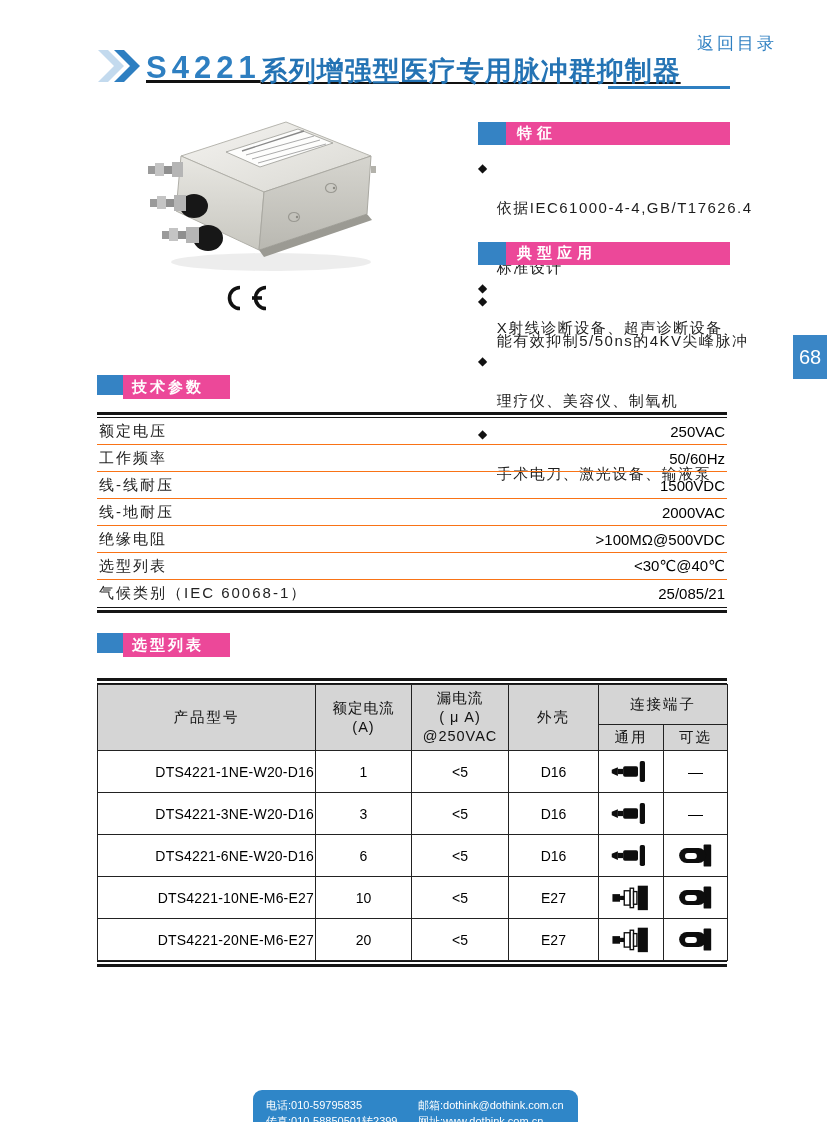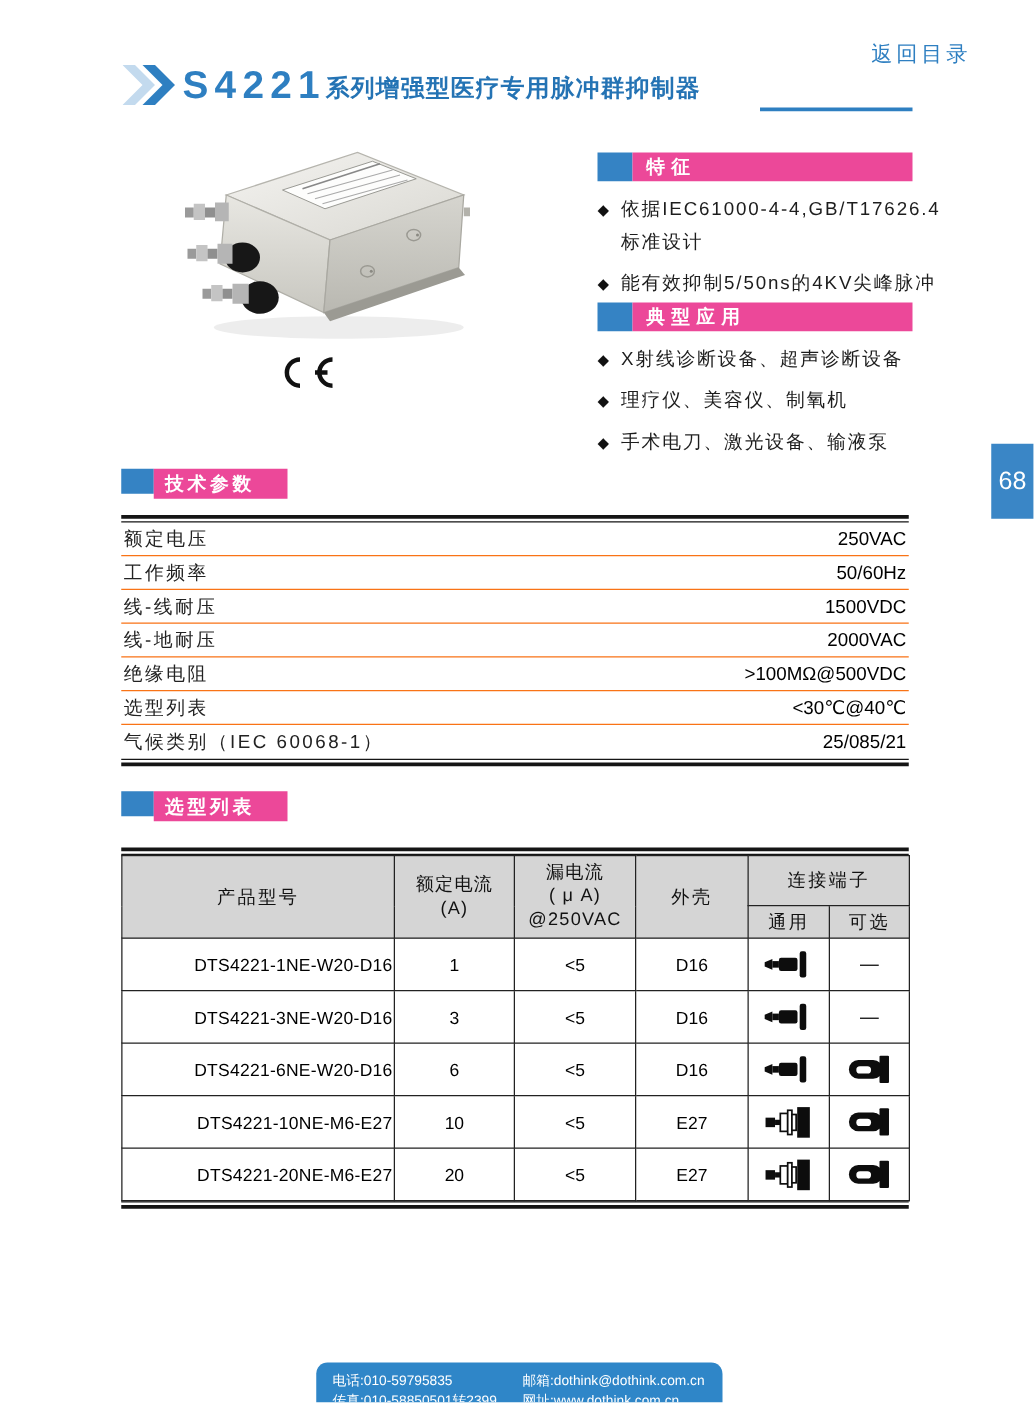--- a/index.html
+++ b/index.html
@@ -6,46 +6,46 @@
   body { margin:0; background:#fff; }
   .page {
     position:relative; width:827px; height:1122px; overflow:hidden;
     background:#fff; color:#111;
     font-family:"Liberation Sans","DejaVu Sans",sans-serif;
   }
 
   
   .back-link { position:absolute; top:32px; right:50px; color:#2e7fc1;
     font-size:17px; font-weight:400; letter-spacing:3px; cursor:pointer; text-decoration:none; }
-  .title-row { position:absolute; left:98px; top:50px; display:flex; align-items:center; }
+  .title-row { position:absolute; left:98px; top:50px; display:flex; align-items:flex-start;text-decoration:underline; }
   .chevrons { width:46px; height:32px; margin-right:2px; }
   .title-series { font-size:31px; font-weight:700; color:#2e7fc1; letter-spacing:5px; }
-  .title-rest { font-size:19px; font-weight:700; color:#2473b4; letter-spacing:1px; position:relative; top:3px; }
+  .title-rest { font-size:27px; font-weight:700; color:#2473b4; letter-spacing:1px; position:relative; top:3px; }
   .title-underline { position:absolute; left:608px; top:86px; width:122px; height:3px; background:#2e7fc1; }
 
   
   .product-photo { position:absolute; left:126px; top:114px; width:260px; height:170px; }
   .ce-mark { position:absolute; left:222px; top:284px; width:46px; height:28px; }
 
   
   .side-section { position:absolute; left:478px; width:252px; }
   .features-section { top:122px; }
   .apps-section { top:242px; }
   .section-bar { display:flex; height:23px; }
   .bar-chip { width:28px; background:#3583c4; }
   .bar-label { flex:1; background:#ec4899; color:#fff; font-size:15px; font-weight:700;
     letter-spacing:5px; display:flex; align-items:center; padding-left:11px; }
   .blist { margin:13px 0 0 0; }
   .bitem { display:flex; font-size:15px; color:#1d1d1d; letter-spacing:1.5px; margin-bottom:7px; }
   .bullet { margin-right:8px; font-size:12px; line-height:20px; color:#111; }
-  .bline { line-height:20px; margin-bottom:6px; white-space:nowrap; }
-
-  
-  .page-tab { position:absolute; right:0; top:335px; width:34px; height:60px; background:#3a86c6;
-    color:#fff; font-size:20px; display:flex; align-items:center; justify-content:center;margin-top:20px; }
+  .bline { line-height:20px; margin-bottom:6px; white-space:nowrap;margin-top:40px; }
+
+  
+  .page-tab { position:absolute; right:0; top:335px; width:34px; height:44px; background:#3a86c6;
+    color:#fff; font-size:20px; display:flex; align-items:center; justify-content:center; }
 
   
   .tech-bar { position:absolute; left:97px; top:375px; width:133px; }
   .tech-bar .bar-chip, .sel-bar .bar-chip { width:26px; }
   .tech-bar .bar-label, .sel-bar .bar-label { letter-spacing:3px; padding-left:9px; height:24px; }
   .sel-bar { position:absolute; left:97px; top:633px; width:133px; }
   .tech-bar .section-bar, .sel-bar .section-bar { height:20px; }
 
   
   .tech-table { position:absolute; left:97px; top:412px; width:630px; }

